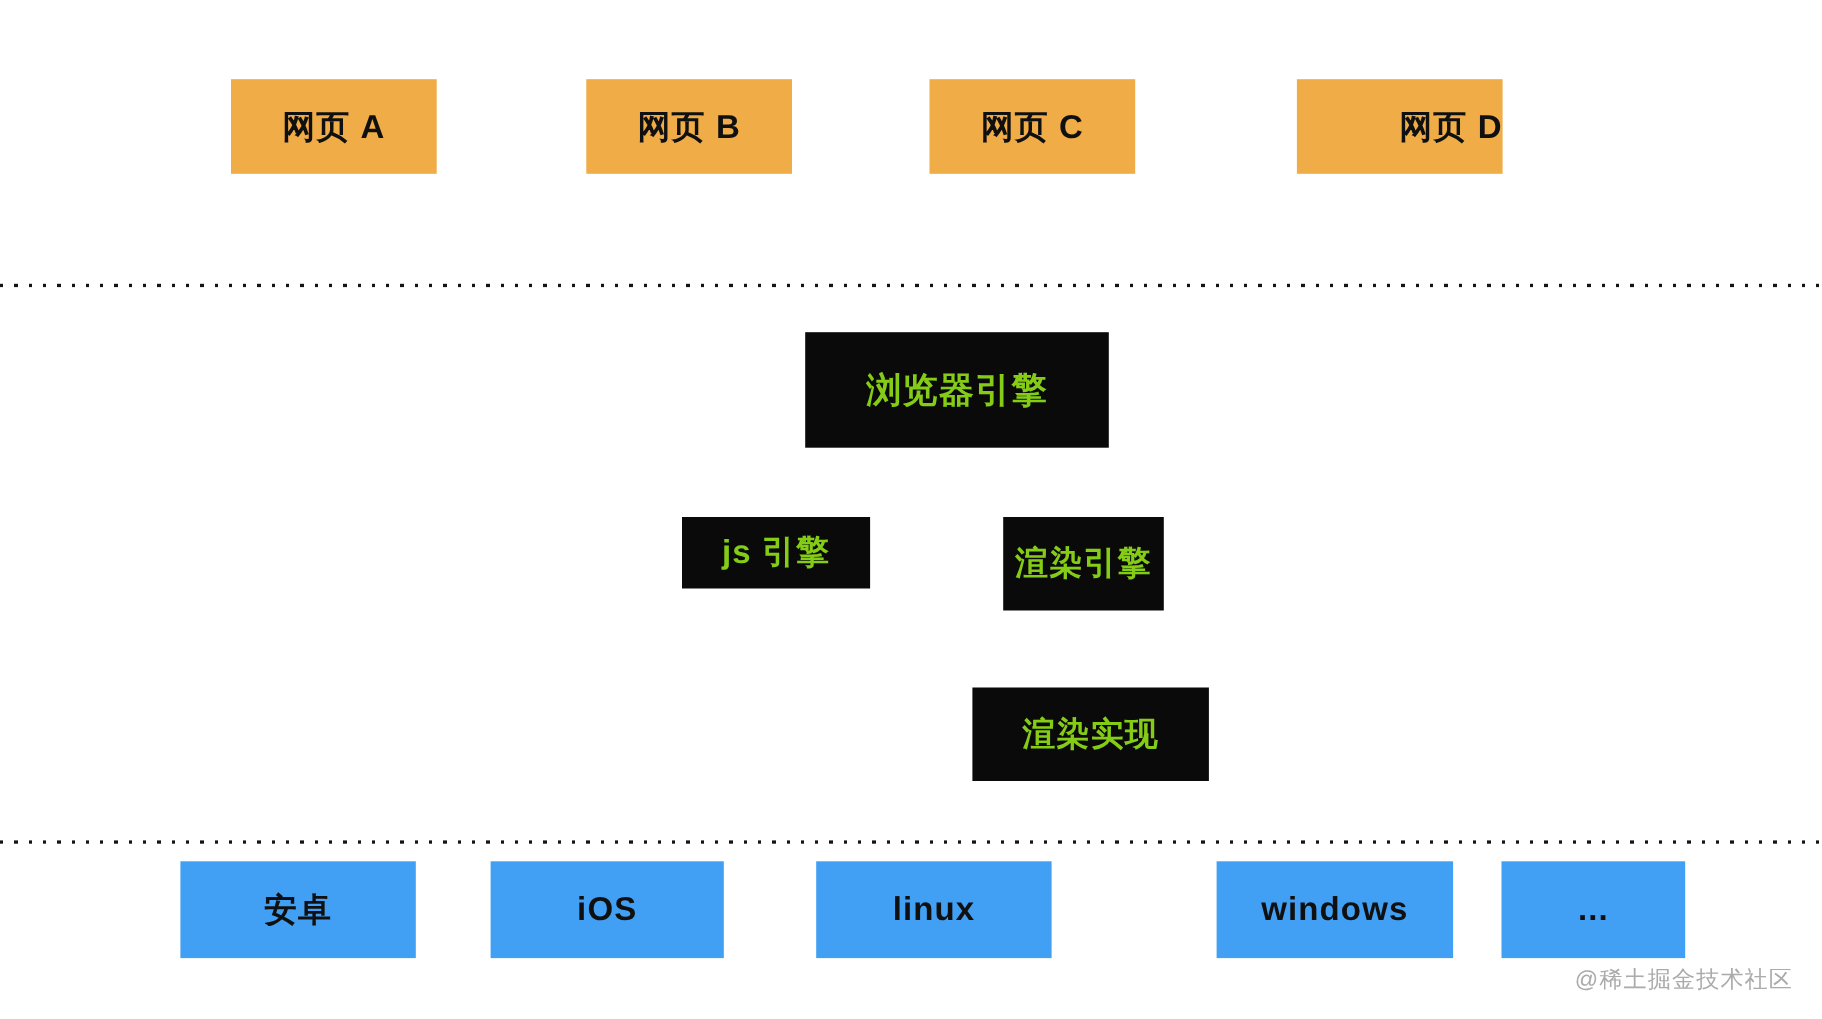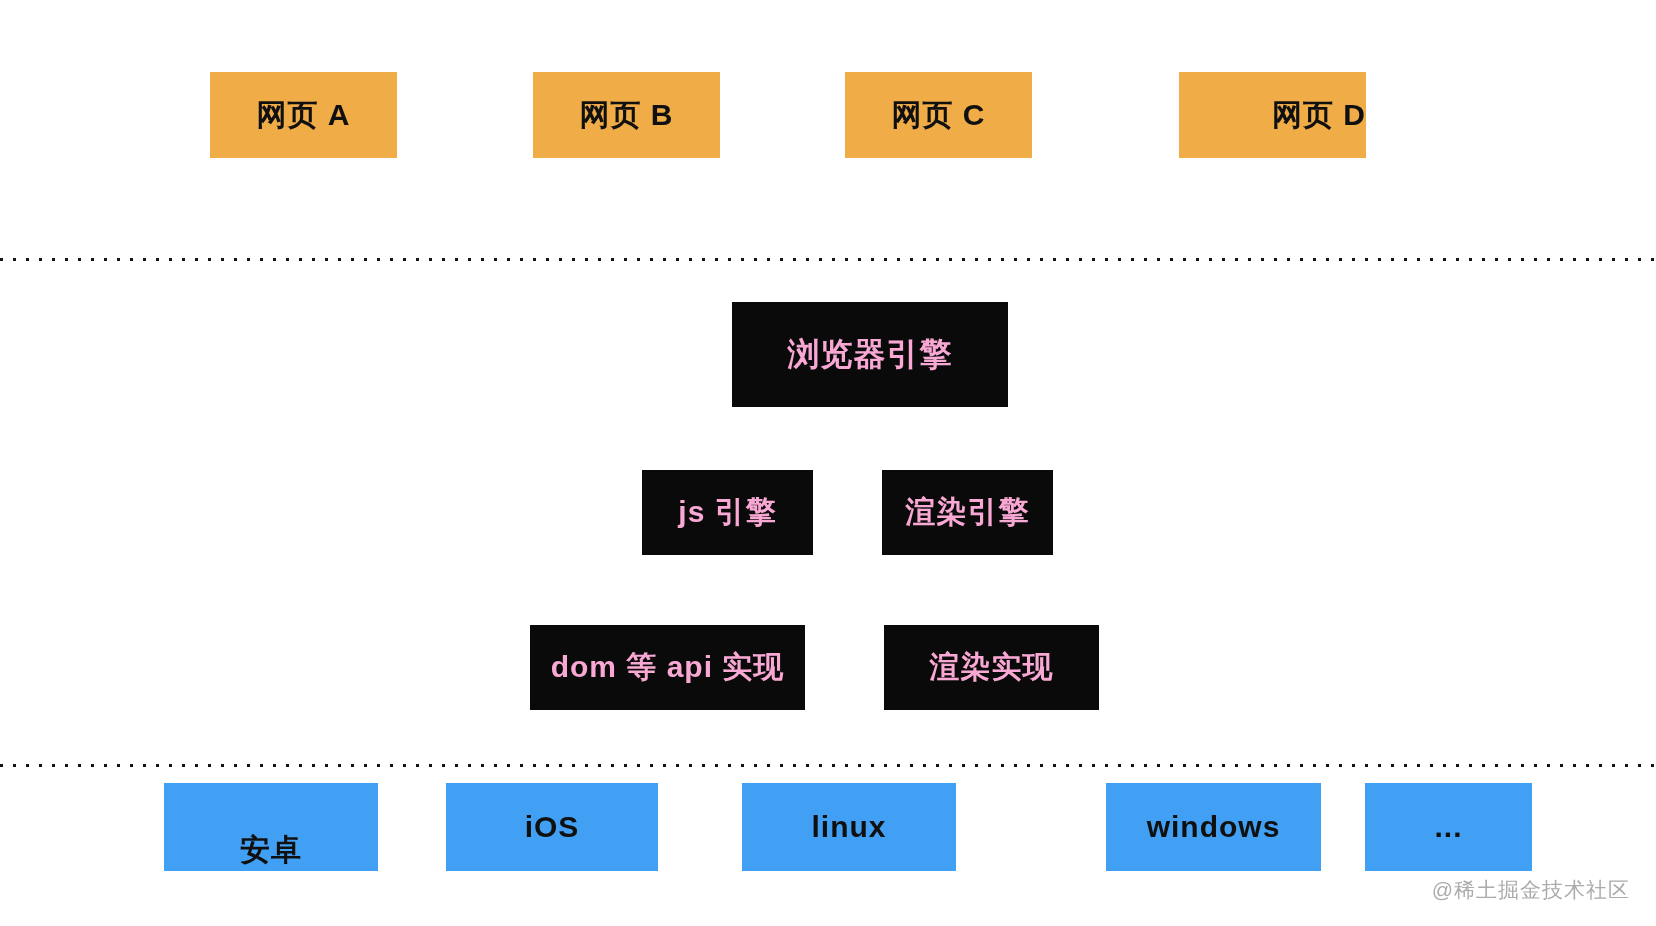--- a/index.html
+++ b/index.html
@@ -28,21 +28,21 @@
   }
   .webpage-box {
     background: #EFAC47;
     color: #101010;
     top: 72px;
     height: 86px;
     width: 187px;
   }
   .engine-box {
     background: #0A0A0A;
-    color: #f9a8d4;
+    color: #84cc16;
   }
   .platform-box {
     background: #41A0F4;
     color: #101010;
     top: 783px;
     height: 88px;
   }
   .dotted-sep {
     position: absolute;
     left: 0;
@@ -50,25 +50,25 @@
     height: 3px;
     background: repeating-linear-gradient(to right, #141414 0px, #141414 3px, transparent 3px, transparent 13px);
   }
   #webpage-a { left: 210px; }
   #webpage-b { left: 533px; }
   #webpage-c { left: 845px; }
   #webpage-d { left: 1179px; justify-content: flex-end; }
   #sep-top    { top: 258px; }
   #sep-bottom { top: 764px; }
   #browser-engine { left: 732px; top: 302px; width: 276px; height: 105px; font-size: 32px; }
-  #js-engine      { left: 642px; top: 470px; width: 171px; height: 85px; }
-  #render-engine  { left: 882px; top: 470px; width: 171px; height: 85px; }
+  #js-engine      { left: 620px; top: 470px; width: 171px; height: 65px; }
+  #render-engine  { left: 912px; top: 470px; width: 146px; height: 85px; }
   #dom-api-impl   { left: 530px; top: 625px; width: 275px; height: 85px; }
   #render-impl    { left: 884px; top: 625px; width: 215px; height: 85px; }
-  #platform-android { left: 164px;  width: 214px; align-items: flex-end; }
+  #platform-android { left: 164px;  width: 214px; }
   #platform-ios     { left: 446px;  width: 212px; }
   #platform-linux   { left: 742px;  width: 214px; }
   #platform-windows { left: 1066px; width: 215px; margin-left: 40px; }
   #platform-more    { left: 1365px; width: 167px; }
   .watermark {
     position: absolute;
     right: 26px;
     top: 876px;
     font-size: 21px;
     font-weight: normal;
@@ -99,23 +99,20 @@
 
   <div class="box engine-box" id="browser-engine">
     <span>浏览器引擎</span>
   </div>
   <div class="box engine-box" id="js-engine">
     <span>js 引擎</span>
   </div>
   <div class="box engine-box" id="render-engine">
     <span>渲染引擎</span>
   </div>
-  <div class="box engine-box" id="dom-api-impl">
-    <span>dom 等 api 实现</span>
-  </div>
   <div class="box engine-box" id="render-impl">
     <span>渲染实现</span>
   </div>
 
   <div class="box platform-box" id="platform-android">
     <span>安卓</span>
   </div>
   <div class="box platform-box" id="platform-ios">
     <span>iOS</span>
   </div>

